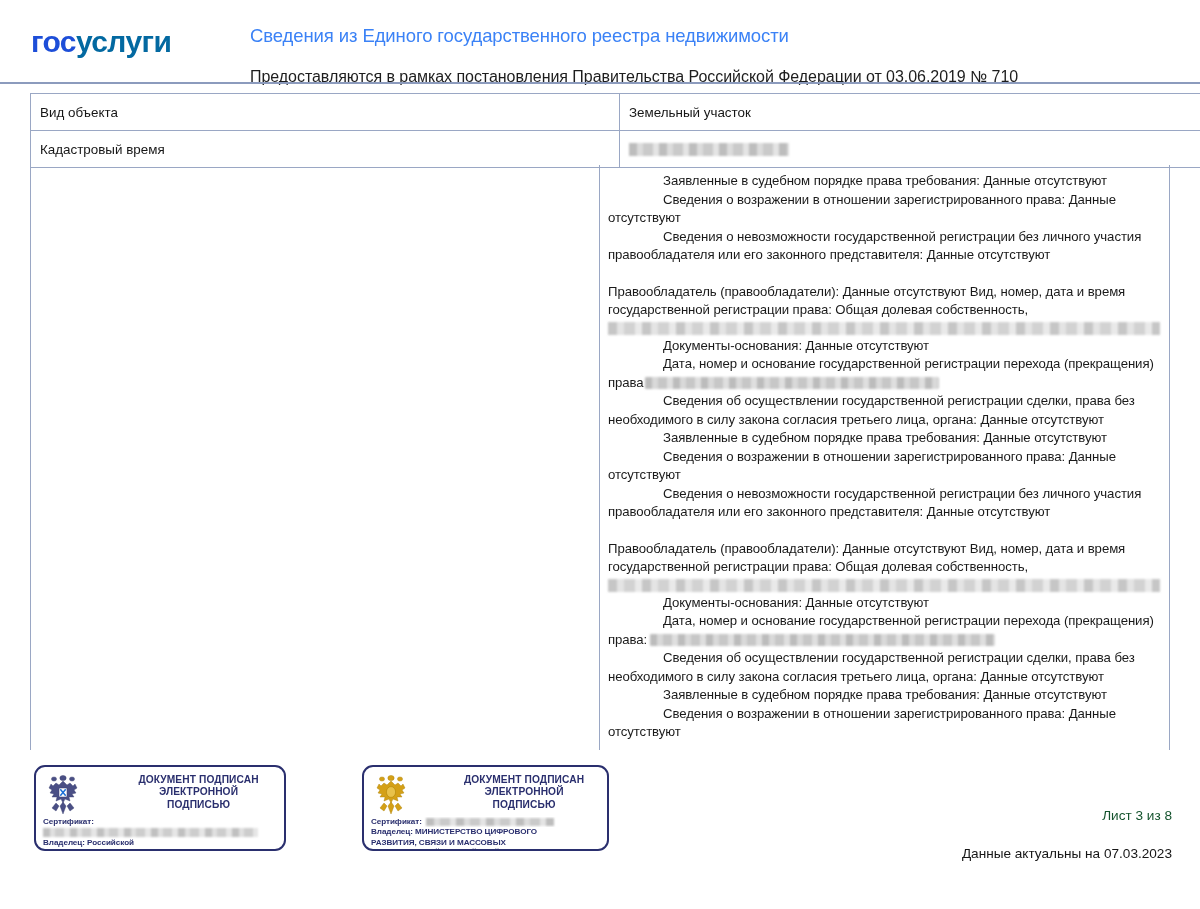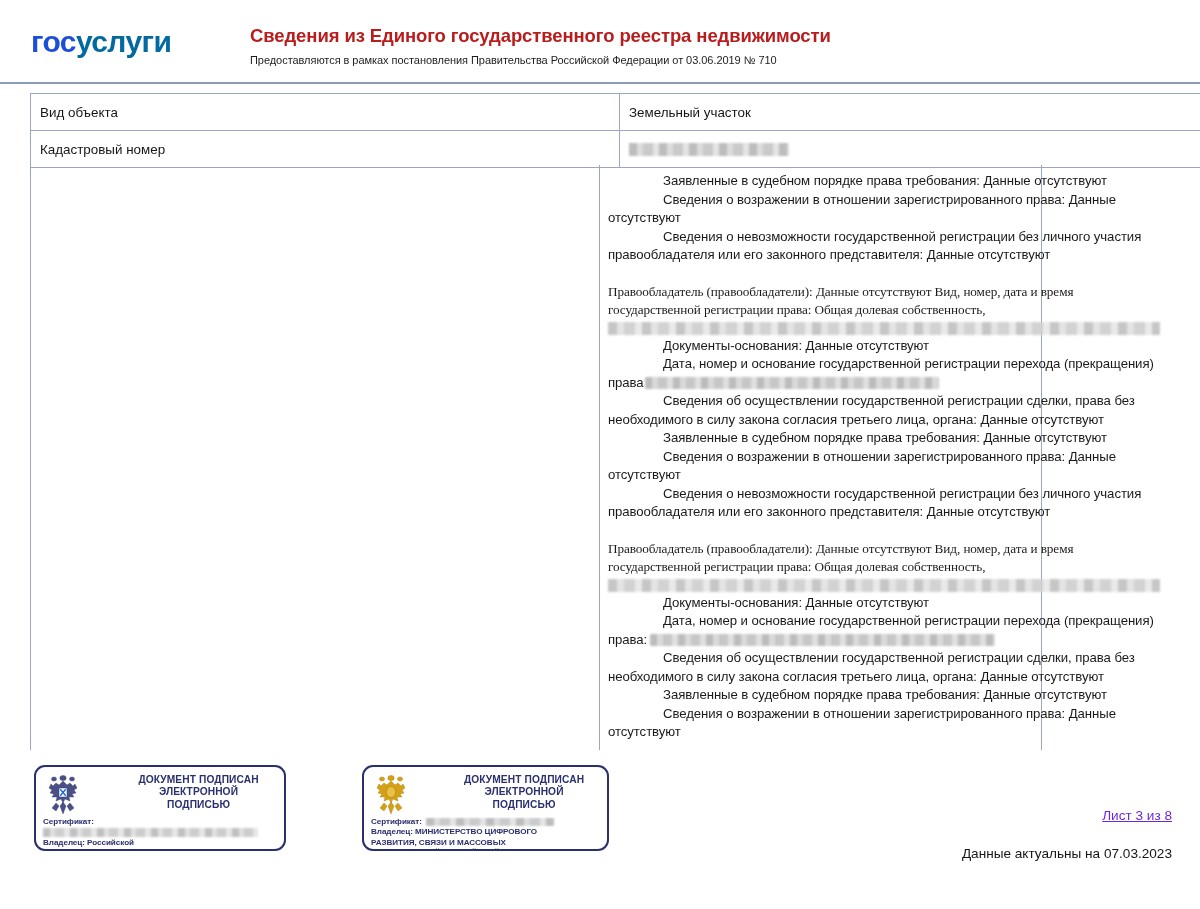--- a/index.html
+++ b/index.html
@@ -39,28 +39,28 @@
   .logo .seg-red  { color: #0369a1; }
 
   .header-titles {
     position: absolute;
     left: 250px;
     top: 24px;
     width: 900px;
   }
   .header-title {
     font-size: 18.5px;
-    font-weight: bold;
-    color: #b91c1c;
+    font-weight: normal;
+    color: #3b82f6;
     line-height: 1.25;
     letter-spacing: -0.1px;
   }
   .header-subtitle {
-    margin-top: 7px;
-    font-size: 11px;
+    margin-top: 20px;
+    font-size: 16px;
     font-weight: normal;
     color: #1d1d1d;
     line-height: 1.2;
     letter-spacing: -0.05px;
   }
   .header-rule {
     position: absolute;
     left: 0;
     top: 82px;
     width: 1200px;
@@ -87,21 +87,21 @@
     background: #ffffff;
   }
   .info-table td.col-label { width: 570px; }
   .info-table td.col-value { width: 568px; }
 
   
   .content-box {
     position: absolute;
     left: 30px;
     top: 165px;
-    width: 1012px;
+    width: 1140px;
     height: 585px;
     border-left: 1px solid #9aa7c4;
     border-right: 1px solid #9aa7c4;
     box-sizing: border-box;
   }
   .content-divider {
     position: absolute;
     left: 568px;
     top: 0;
     width: 1px;
@@ -124,21 +124,21 @@
     padding: 7px 8px 0 8px;
   }
   .para {
     font-size: 13.2px;
     line-height: 18.5px;
     color: #1a1a1a;
     text-indent: 55px;
     margin: 0;
     letter-spacing: -0.08px;
   }
-  .para.no-indent { text-indent: 0; font-family: Liberation Serif, serif; }
+  .para.no-indent { text-indent: 0; }
   .para.gap { margin-top: 18px; }
 
   
   .redact {
     display: inline-block;
     vertical-align: middle;
     height: 12px;
     background:
       repeating-linear-gradient(90deg,
         #b9b9b9 0px, #b9b9b9 7px,
@@ -240,23 +240,22 @@
         #e6e6e6 21px, #e6e6e6 27px);
     filter: blur(1px);
   }
 
   
   .footer-sheet {
     position: absolute;
     right: 28px;
     top: 808px;
     font-size: 13.6px;
-    color: #6d28d9;
+    color: #14532d;
     white-space: nowrap;
-    text-decoration: underline;
   }
   .footer-actual {
     position: absolute;
     right: 28px;
     top: 846px;
     font-size: 13.6px;
     color: #161616;
     text-align: center;
     white-space: nowrap;
   }
@@ -278,21 +277,21 @@
   <div class="header-rule"></div>
 </div>
 
 <table class="info-table">
   <tbody>
     <tr>
       <td class="col-label">Вид объекта</td>
       <td class="col-value">Земельный участок</td>
     </tr>
     <tr>
-      <td class="col-label">Кадастровый номер</td>
+      <td class="col-label">Кадастровый время</td>
       <td class="col-value">
         <span class="redact-cell"></span>
       </td>
     </tr>
   </tbody>
 </table>
 
 <div class="content-box">
   <div class="content-divider"></div>
   <div class="content-left"></div>

